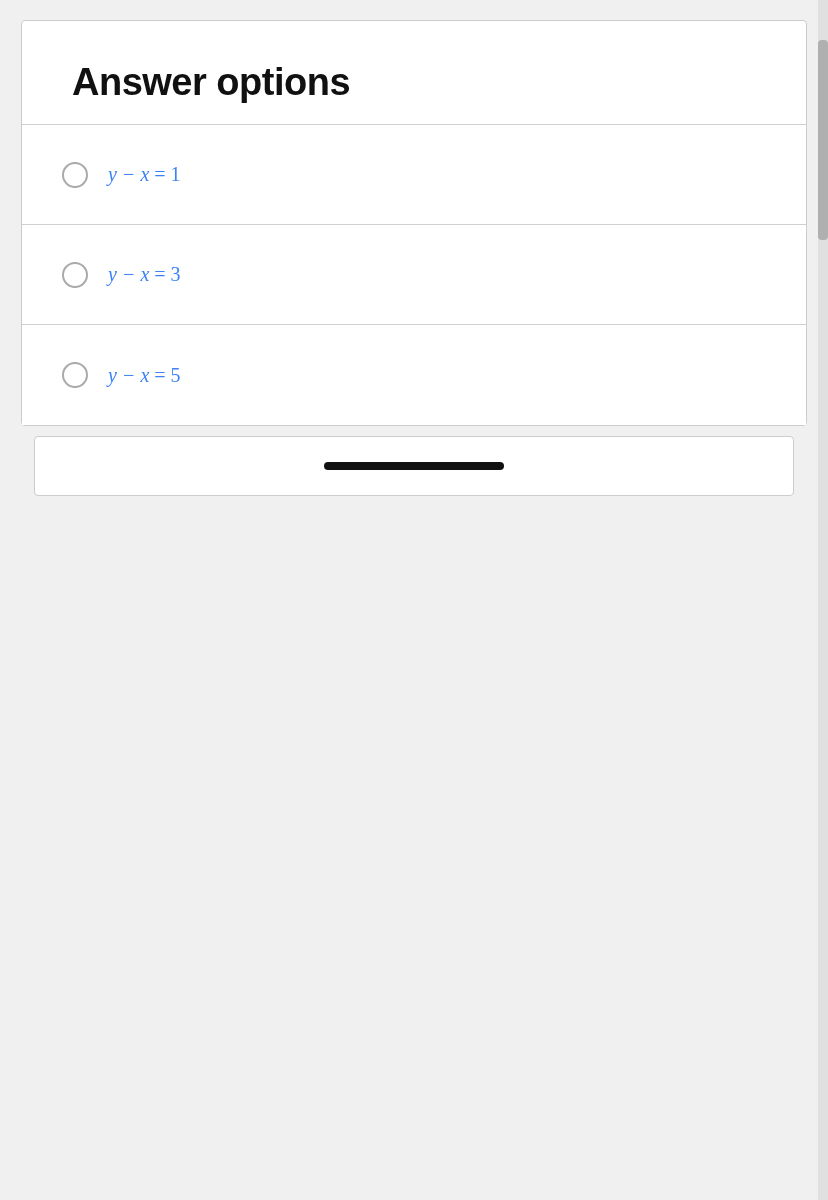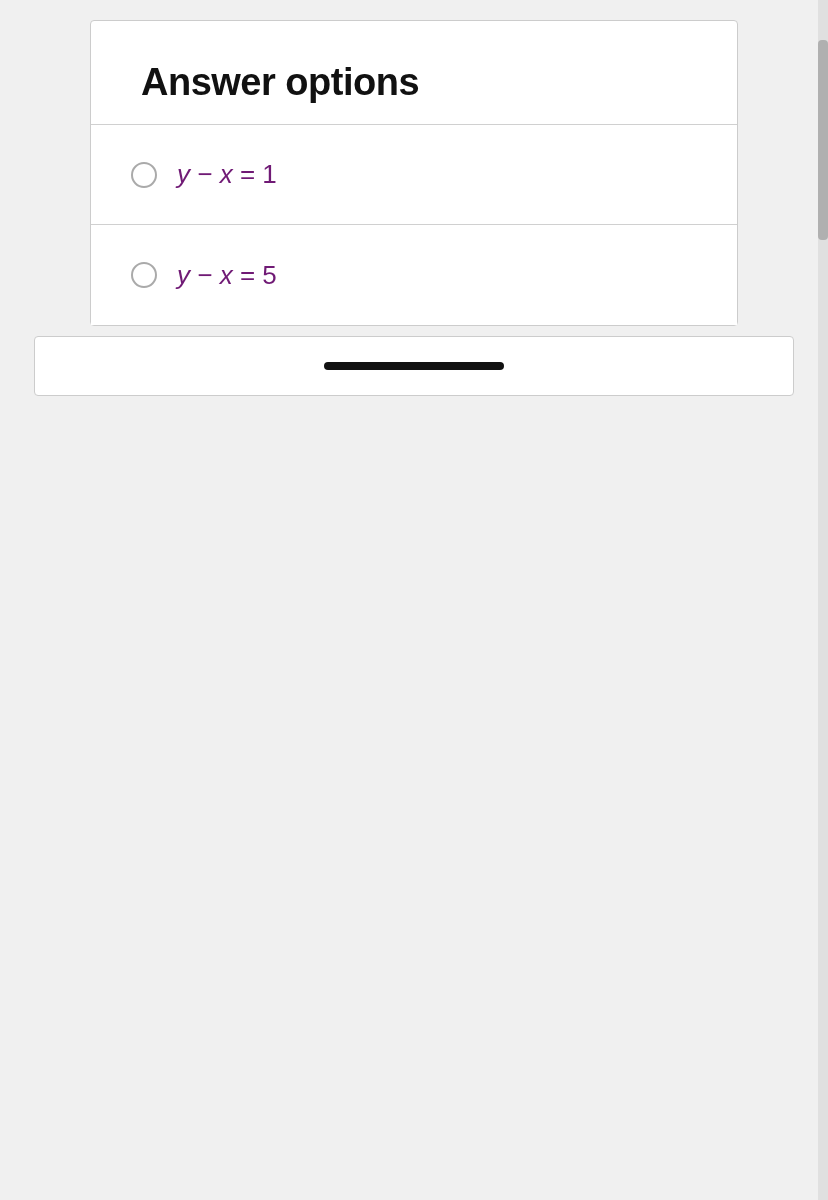--- a/index.html
+++ b/index.html
@@ -13,21 +13,21 @@
       min-height: 1200px;
       background-color: #f0f0f0;
       font-family: Georgia, 'Times New Roman', serif;
       display: flex;
       flex-direction: column;
       align-items: center;
       justify-content: flex-start;
     }
 
     .main-card {
-      width: 648px;
+      width: 786px;
       margin-top: 20px;
       background: #ffffff;
       border: 1px solid #cccccc;
       border-radius: 4px;
       padding: 0;
     }
 
     .card-header {
       padding: 40px 50px 20px 50px;
     }
@@ -62,23 +62,23 @@
       border: 2px solid #aaaaaa;
       background: #ffffff;
       flex-shrink: 0;
       margin-right: 20px;
       display: flex;
       align-items: center;
       justify-content: center;
     }
 
     .option-label {
-      font-size: 26px;
-      color: #701a75;
-      font-family: Liberation Sans, sans-serif;
+      font-size: 20px;
+      color: #3b82f6;
+      font-family: Liberation Serif, serif;
       font-style: italic;
     }
 
     .option-label .normal {
       font-style: normal;
     }
 
     .bottom-bar {
       width: 760px;
       margin-top: 10px;
@@ -123,20 +123,26 @@
     <h1 class="page-title">Answer options</h1>
   </div>
 
   <ul class="options-list">
     <li class="option-item">
       <div class="radio-circle"></div>
       <span class="option-label">
         <em>y</em> − <em>x</em> <span class="normal">=</span> <span class="normal">1</span>
       </span>
     </li>
+    <li class="option-item">
+      <div class="radio-circle"></div>
+      <span class="option-label">
+        <em>y</em> − <em>x</em> <span class="normal">=</span> <span class="normal">3</span>
+      </span>
+    </li>
     <li class="option-item" style="border-bottom: none;">
       <div class="radio-circle"></div>
       <span class="option-label">
         <em>y</em> − <em>x</em> <span class="normal">=</span> <span class="normal">5</span>
       </span>
     </li>
   </ul>
 </div>
 
 <div class="bottom-bar">

